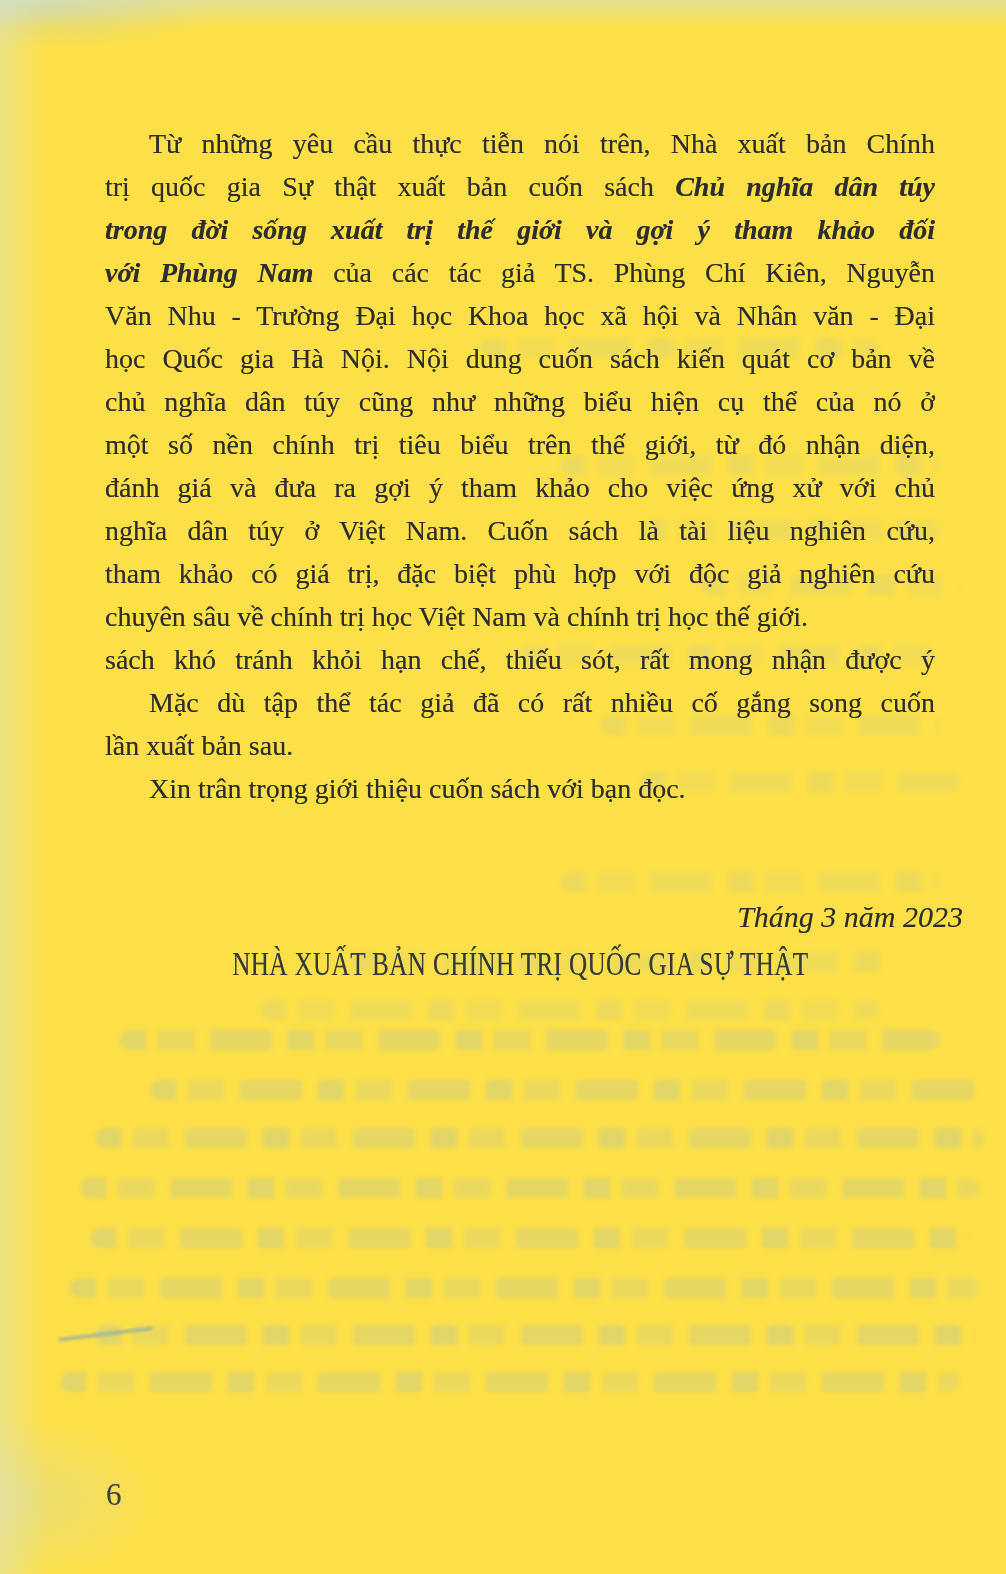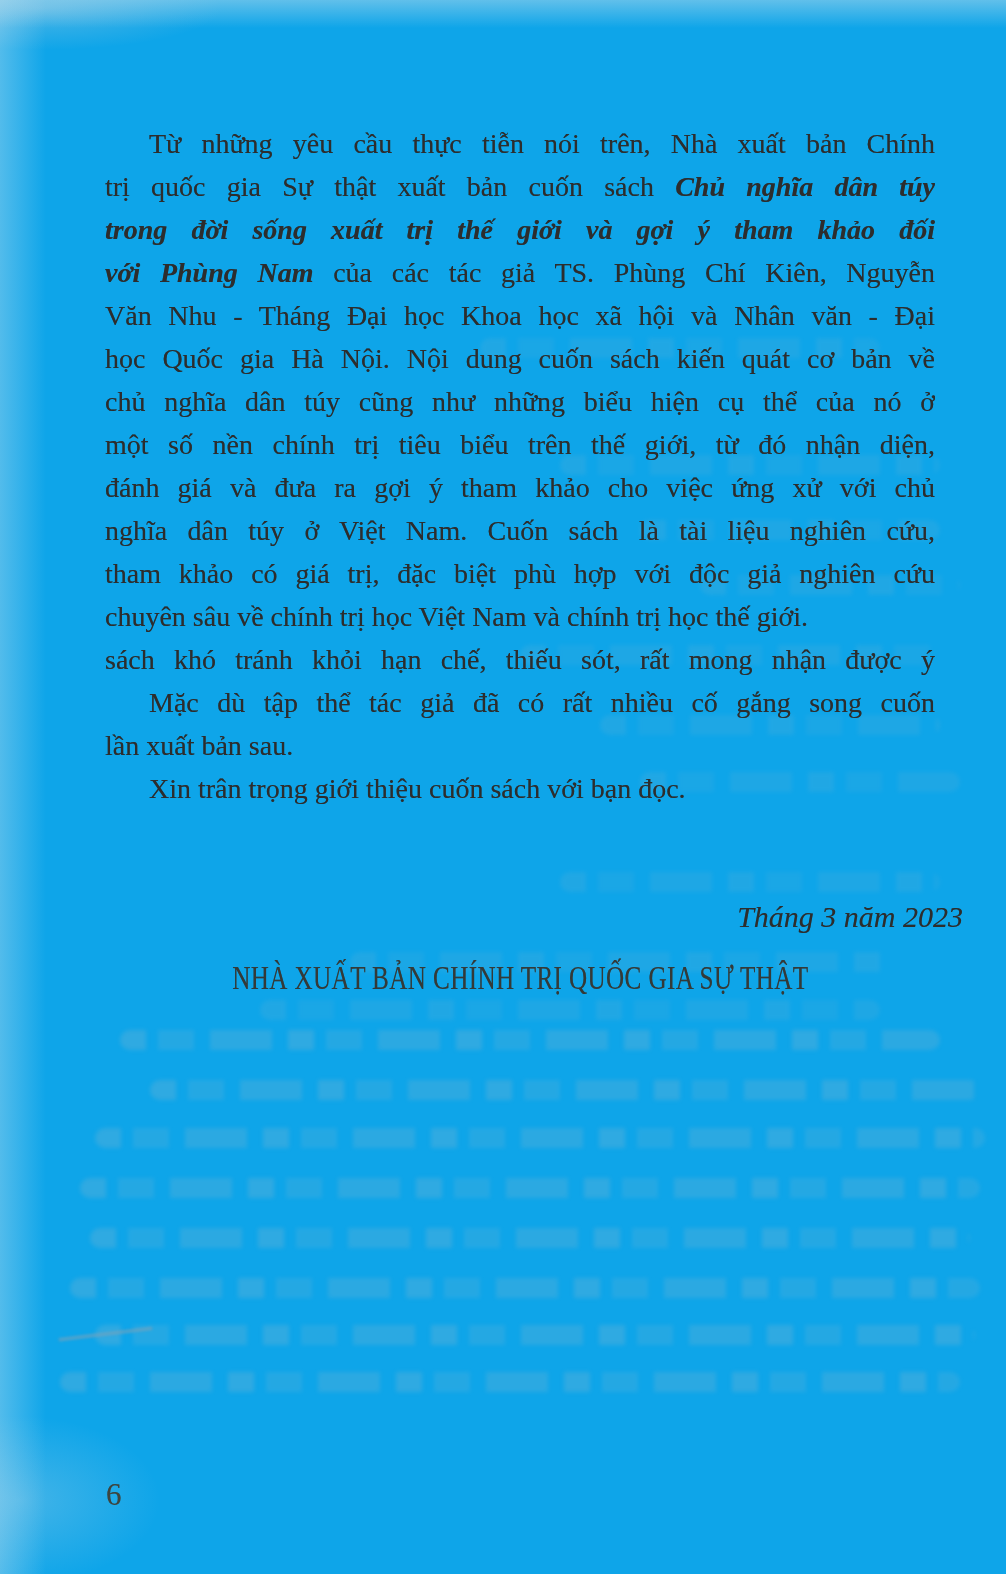--- a/index.html
+++ b/index.html
@@ -1,20 +1,20 @@
 <!DOCTYPE html>
 <html lang="vi"><head>
 <meta charset="utf-8">
 <style>
   html,body{margin:0;padding:0;background:#e8e8e8;}
   .page{
     position:relative;
     width:1006px;height:1574px;
     margin:0 auto;
-    background:#0ea5e9;
+    background:#fde047;
     overflow:hidden;
     font-family:"Liberation Serif","DejaVu Serif",serif;
     color:#2d2d2d;
   }
   
   .edge-tint{
     position:absolute;inset:0;pointer-events:none;
     background:
       linear-gradient(180deg, rgba(198,224,236,.45), rgba(198,224,236,0) 28px),
       linear-gradient(90deg, rgba(210,230,240,.35), rgba(210,230,240,0) 46px),
@@ -55,21 +55,21 @@
   .signature{
     position:absolute;left:105px;top:895px;width:830px;
     text-align:right;
   }
   .date-line{
     font-style:italic;font-size:30px;line-height:43px;
     transform:translateX(28px);
     text-shadow:0 0 .5px rgba(45,45,45,.5);
   }
   .publisher-line-wrap{
-    margin-top:15px;display:flex;justify-content:center;
+    margin-top:1px;display:flex;justify-content:center;
     line-height:50px;
   }
   .publisher-inner{
     display:inline-block;white-space:nowrap;
     font-size:34px;letter-spacing:.5px;
     transform:scaleX(.74);transform-origin:center;
     color:#343a38;
     text-shadow:0 0 .5px rgba(52,58,56,.5);
   }
   .page-number{
@@ -108,21 +108,21 @@
     <div class="ghost low" style="top:1372px;left:60px;width:900px;"></div>
     <div class="ghost-streak"></div>
   </div>
 
   <main class="text-block">
       <div class="paragraph">
         <div class="line indent"><span>Từ những yêu cầu thực tiễn nói trên, Nhà xuất bản Chính</span></div>
         <div class="line"><span>trị quốc gia Sự thật xuất bản cuốn sách </span><span class="emph">Chủ nghĩa dân túy</span></div>
         <div class="line"><span class="emph">trong đời sống xuất trị thế giới và gợi ý tham khảo đối</span></div>
         <div class="line"><span class="emph">với Phùng Nam</span><span> của các tác giả TS. Phùng Chí Kiên, Nguyễn</span></div>
-        <div class="line"><span>Văn Nhu - Tháng Đại học Khoa học xã hội và Nhân văn - Đại</span></div>
+        <div class="line"><span>Văn Nhu - Trường Đại học Khoa học xã hội và Nhân văn - Đại</span></div>
         <div class="line"><span>học Quốc gia Hà Nội. Nội dung cuốn sách kiến quát cơ bản về</span></div>
         <div class="line"><span>chủ nghĩa dân túy cũng như những biểu hiện cụ thể của nó ở</span></div>
         <div class="line"><span>một số nền chính trị tiêu biểu trên thế giới, từ đó nhận diện,</span></div>
         <div class="line"><span>đánh giá và đưa ra gợi ý tham khảo cho việc ứng xử với chủ</span></div>
         <div class="line"><span>nghĩa dân túy ở Việt Nam. Cuốn sách là tài liệu nghiên cứu,</span></div>
         <div class="line"><span>tham khảo có giá trị, đặc biệt phù hợp với độc giả nghiên cứu</span></div>
         <div class="line last"><span>chuyên sâu về chính trị học Việt Nam và chính trị học thế giới.</span></div>
       </div>
       <div class="paragraph">
         <div class="line"><span>sách khó tránh khỏi hạn chế, thiếu sót, rất mong nhận được ý</span></div>

